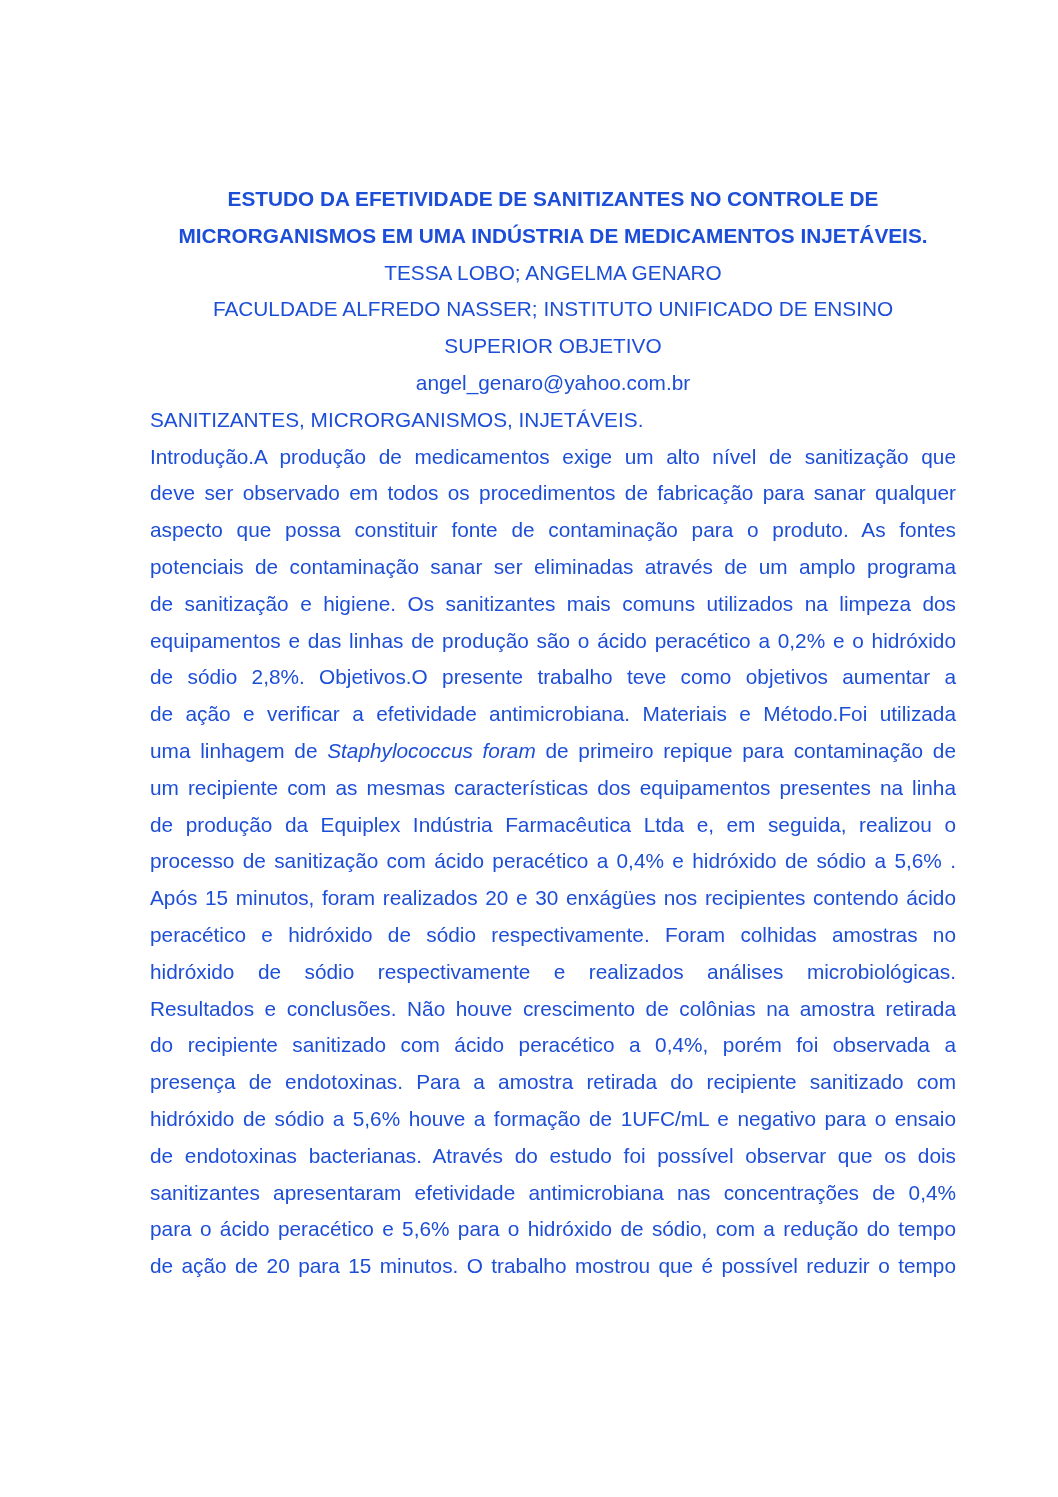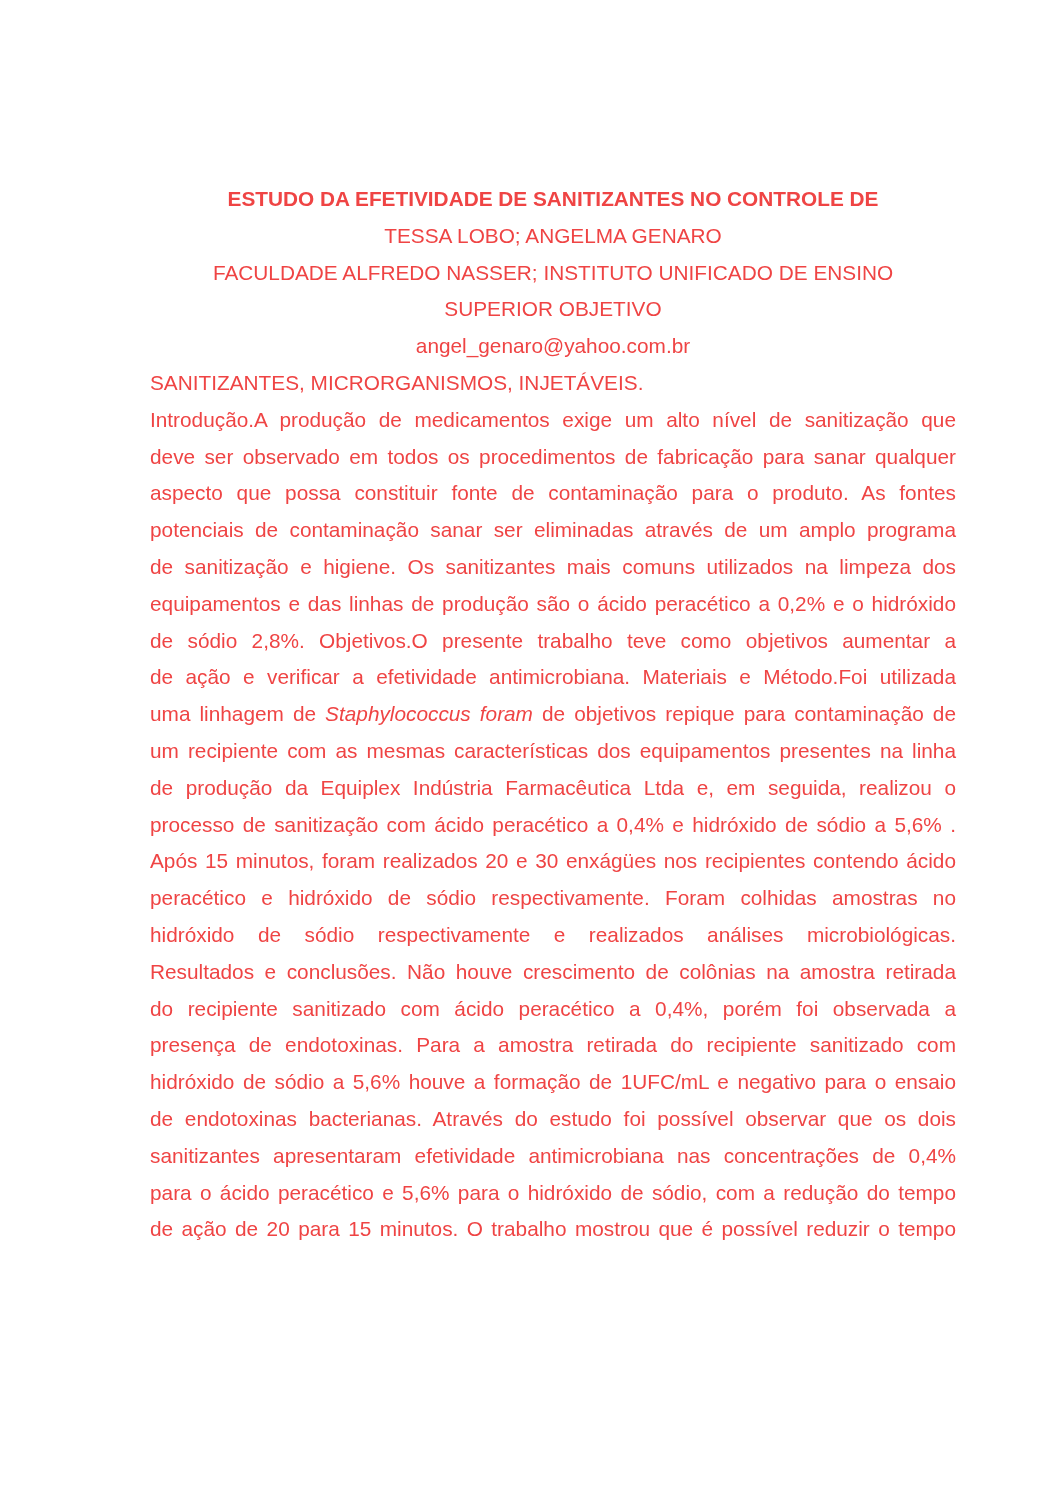--- a/index.html
+++ b/index.html
@@ -15,21 +15,21 @@
     overflow: hidden;
     font-family: "Liberation Sans", "DejaVu Sans", sans-serif;
   }
   .textblock {
     position: absolute;
     left: 150px;
     top: 181px;
     width: 806px;
     font-size: 20.8px;
     line-height: 36.8px;
-    color: #ef4444;
+    color: #1d4ed8;
     font-weight: 400;
   }
   .ln {
     white-space: normal;
   }
   .just {
     text-align: justify;
     text-align-last: justify;
   }
   .center {
@@ -47,40 +47,41 @@
     font-style: italic;
   }
 </style>
 </head>
 <body>
 
 <div class="page">
   <div class="textblock">
 
     <div class="ln center bold">ESTUDO DA EFETIVIDADE DE SANITIZANTES NO CONTROLE DE</div>
+    <div class="ln center bold">MICRORGANISMOS EM UMA INDÚSTRIA DE MEDICAMENTOS INJETÁVEIS.</div>
 
     <div class="ln center">TESSA LOBO; ANGELMA GENARO</div>
 
     <div class="ln center">FACULDADE ALFREDO NASSER; INSTITUTO UNIFICADO DE ENSINO</div>
     <div class="ln center">SUPERIOR OBJETIVO</div>
 
     <div class="ln center">angel_genaro@yahoo.com.br</div>
 
     <div class="ln left">SANITIZANTES, MICRORGANISMOS, INJETÁVEIS.</div>
 
     <div class="ln just">Introdução.A produção de medicamentos exige um alto nível de sanitização que</div>
     <div class="ln just">deve ser observado em todos os procedimentos de fabricação para sanar qualquer</div>
     <div class="ln just">aspecto que possa constituir fonte de contaminação para o produto. As fontes</div>
     <div class="ln just">potenciais de contaminação sanar ser eliminadas através de um amplo programa</div>
     <div class="ln just">de sanitização e higiene. Os sanitizantes mais comuns utilizados na limpeza dos</div>
     <div class="ln just">equipamentos e das linhas de produção são o ácido peracético a 0,2% e o hidróxido</div>
     <div class="ln just">de sódio 2,8%. Objetivos.O presente trabalho teve como objetivos aumentar a</div>
     <div class="ln just">de ação e verificar a efetividade antimicrobiana. Materiais e Método.Foi utilizada</div>
 
-    <div class="ln just"><span>uma linhagem de </span><span class="italic">Staphylococcus foram</span><span> de objetivos repique para contaminação de</span></div>
+    <div class="ln just"><span>uma linhagem de </span><span class="italic">Staphylococcus foram</span><span> de primeiro repique para contaminação de</span></div>
 
     <div class="ln just">um recipiente com as mesmas características dos equipamentos presentes na linha</div>
     <div class="ln just">de produção da Equiplex Indústria Farmacêutica Ltda e, em seguida, realizou o</div>
     <div class="ln just">processo de sanitização com ácido peracético a 0,4% e hidróxido de sódio a 5,6% .</div>
     <div class="ln just">Após 15 minutos, foram realizados 20 e 30 enxágües nos recipientes contendo ácido</div>
     <div class="ln just">peracético e hidróxido de sódio respectivamente. Foram colhidas amostras no</div>
     <div class="ln just">hidróxido de sódio respectivamente e realizados análises microbiológicas.</div>
     <div class="ln just">Resultados e conclusões. Não houve crescimento de colônias na amostra retirada</div>
     <div class="ln just">do recipiente sanitizado com ácido peracético a 0,4%, porém foi observada a</div>
     <div class="ln just">presença de endotoxinas. Para a amostra retirada do recipiente sanitizado com</div>

